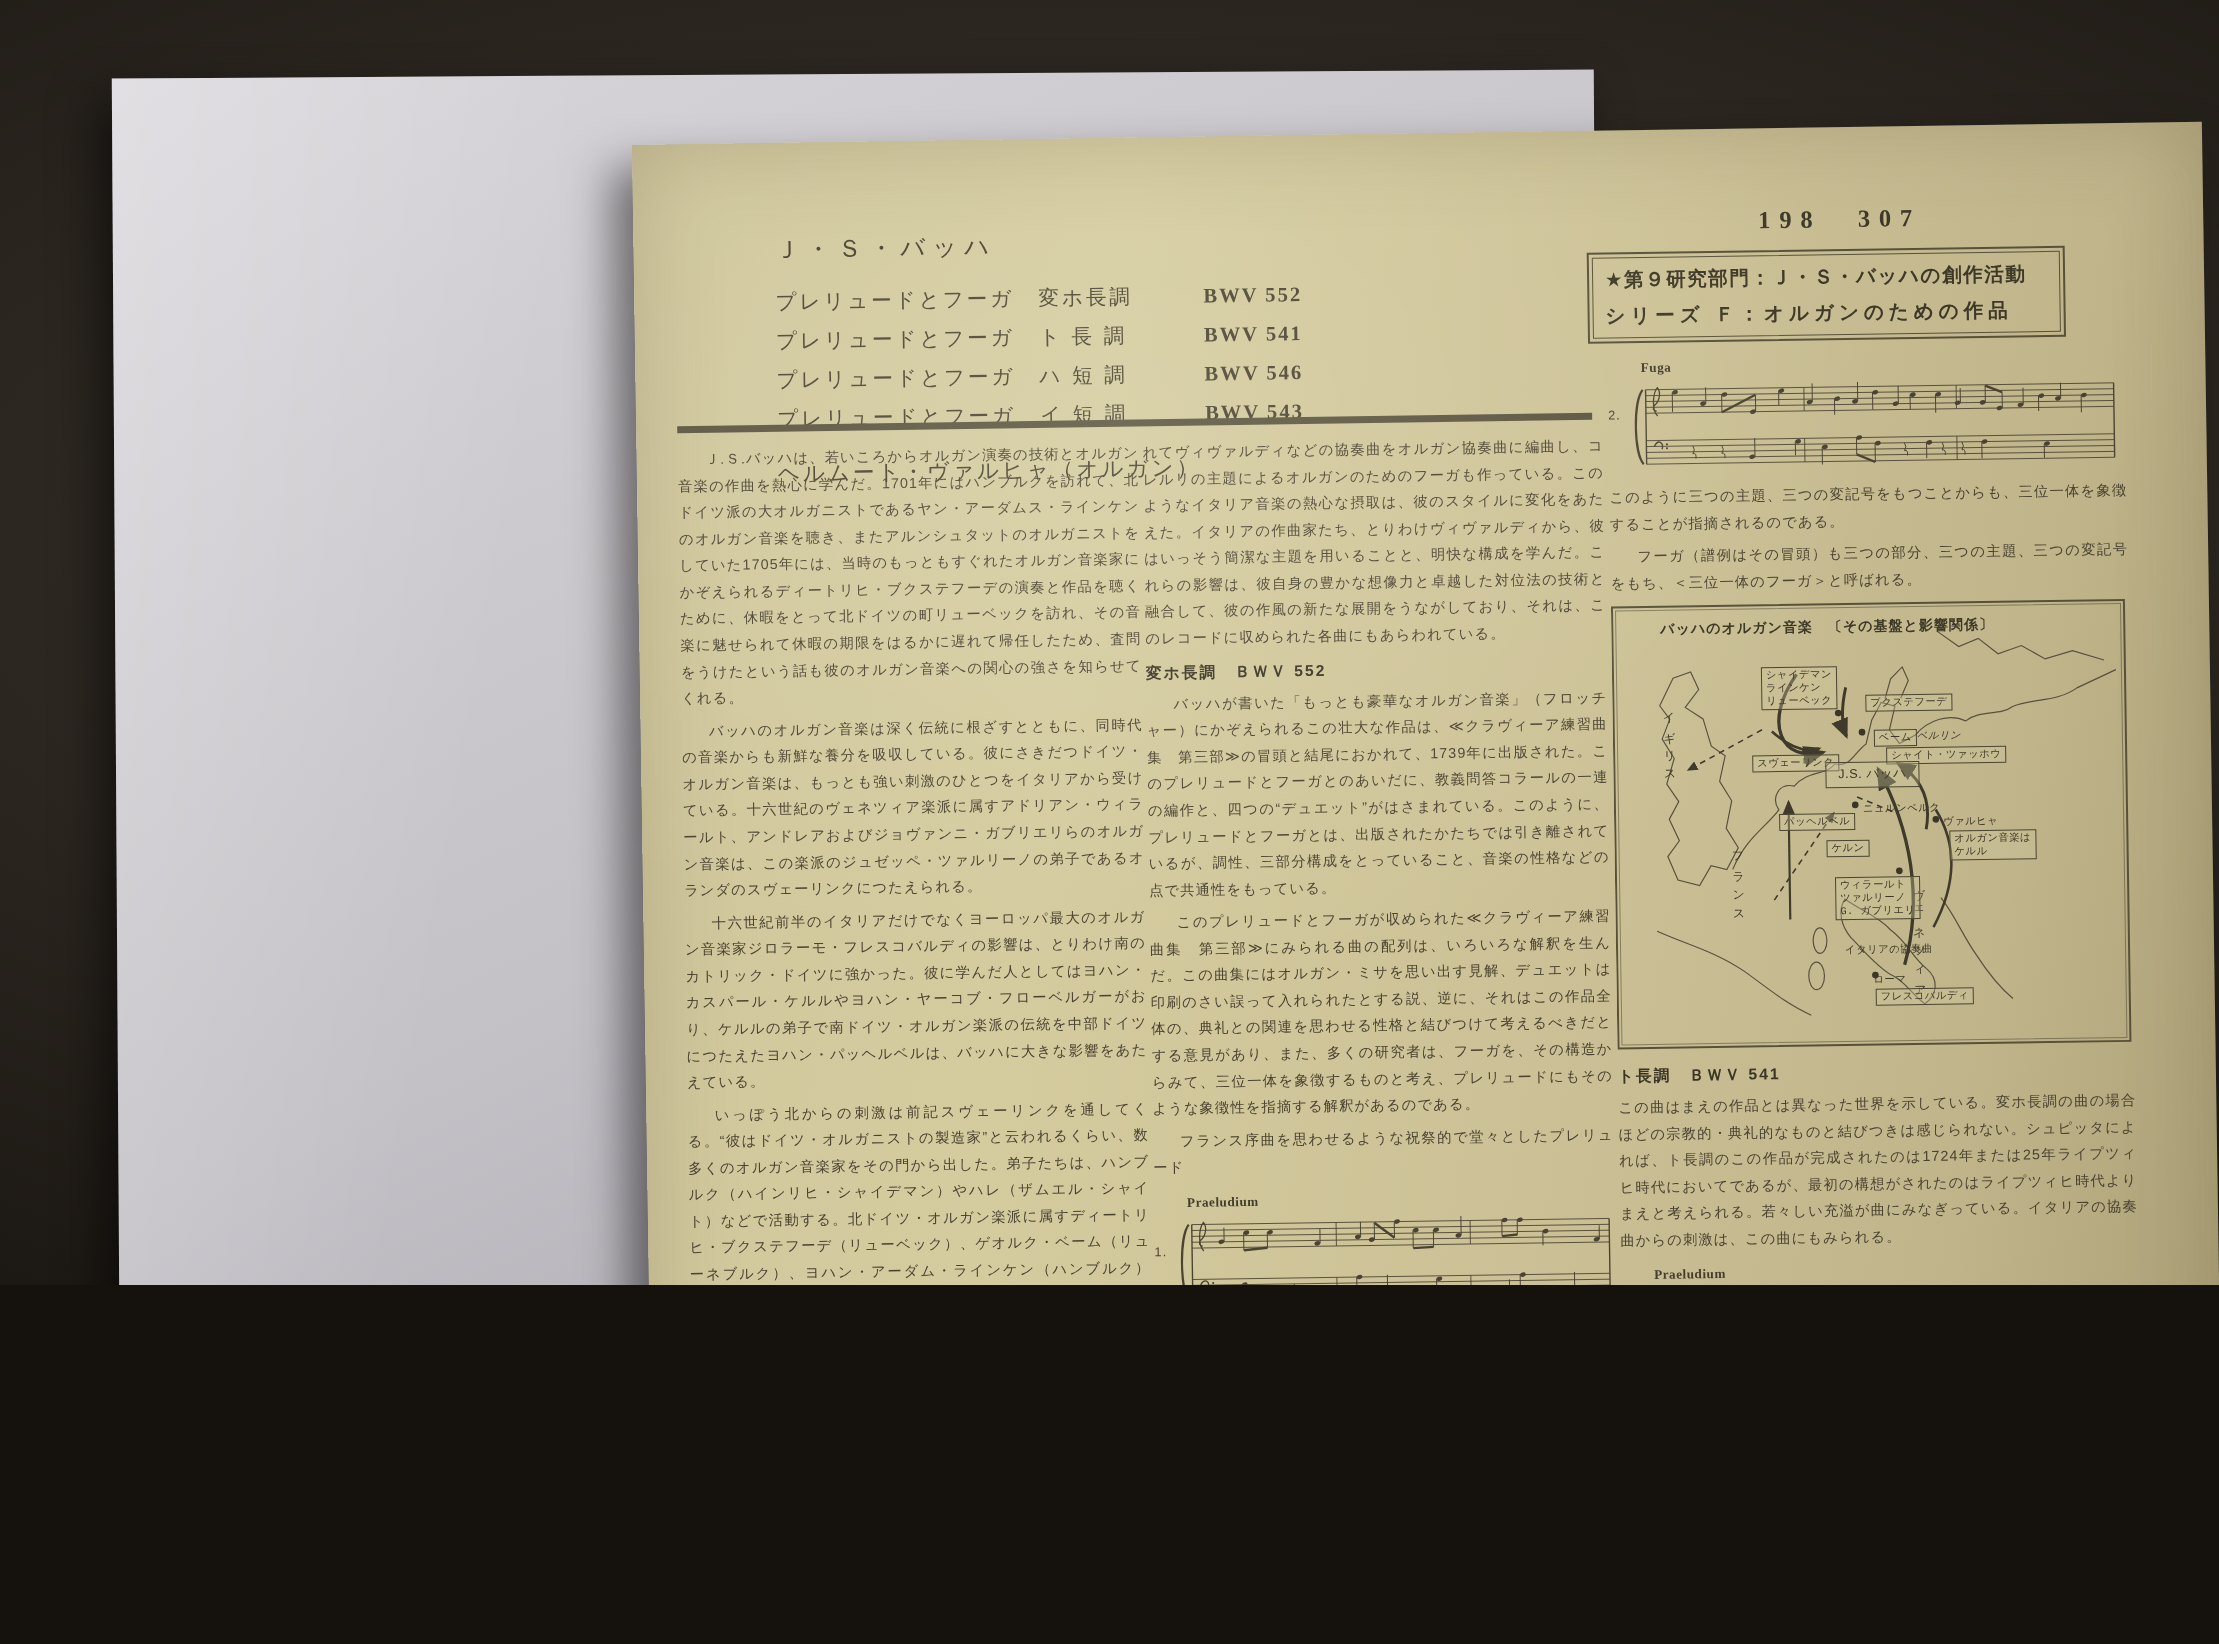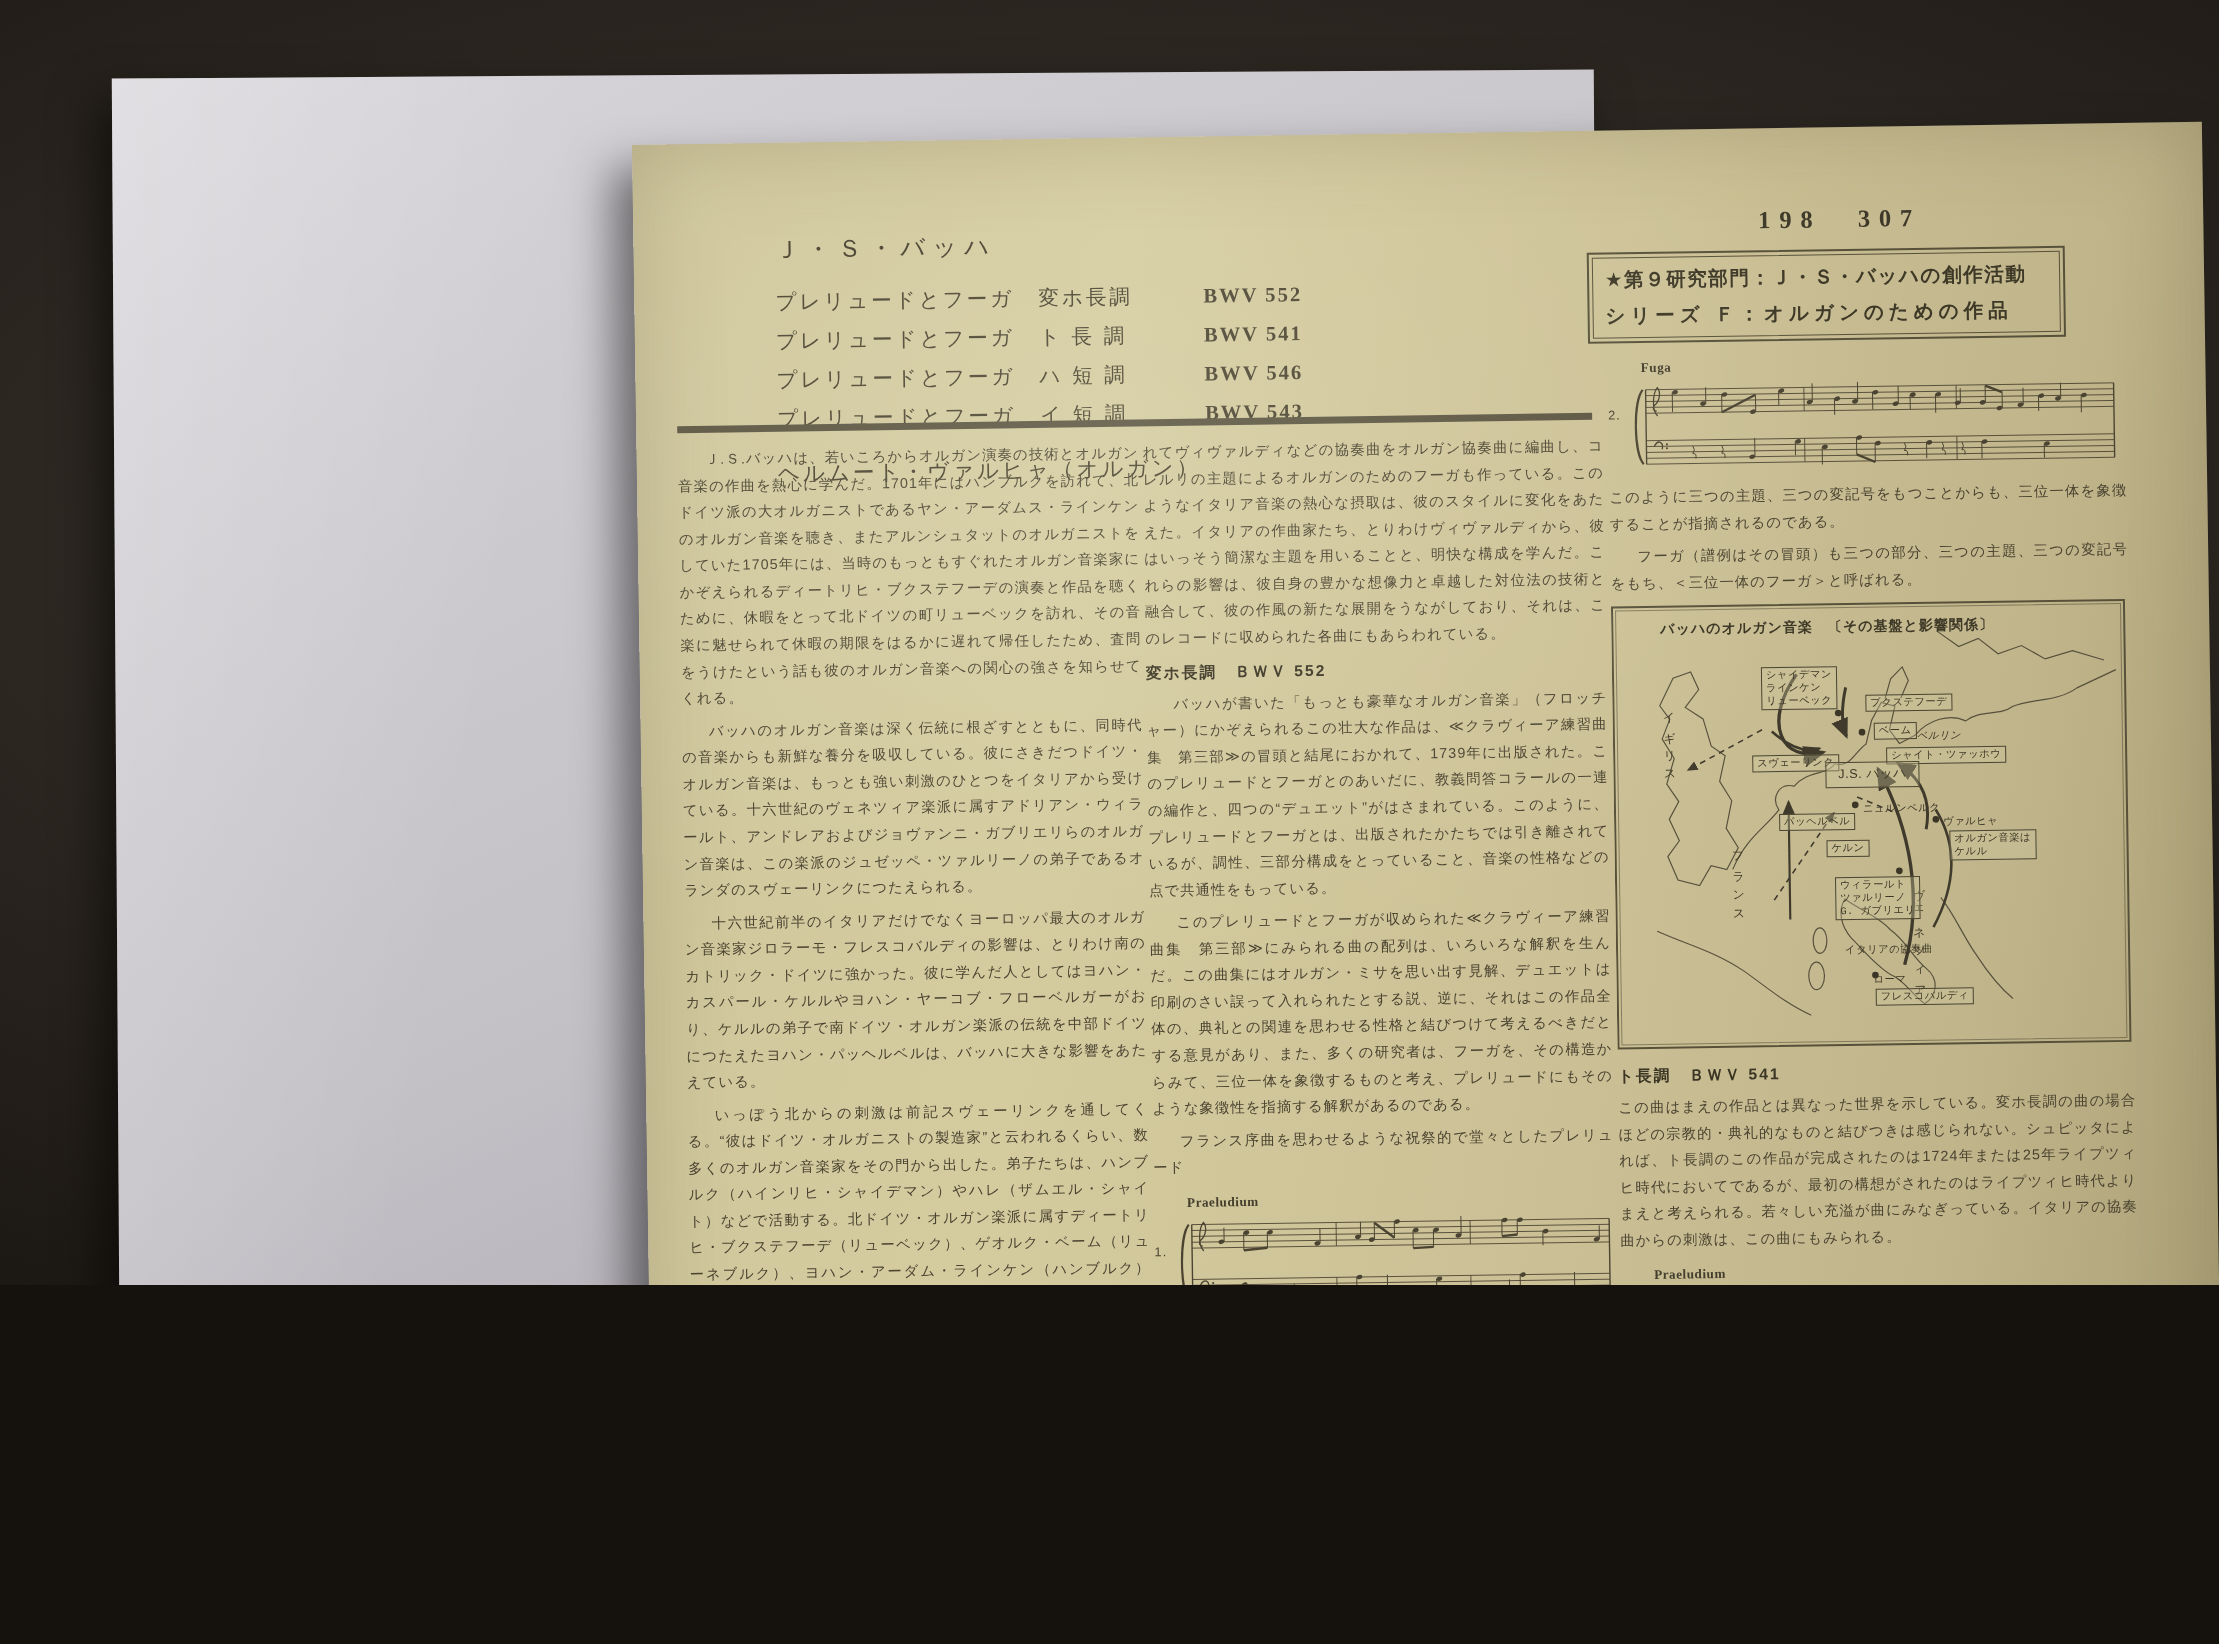--- a/index.html
+++ b/index.html
@@ -429,21 +429,21 @@
             <circle cx="288" cy="272" r="3.4"></circle>
           </g>
         </svg>
         <div class="mtext mvert" style="left:43px;top:96px;">イギリス</div>
         <div class="mtext mvert" style="left:110px;top:237px;">フランス</div>
         <div class="mtext mvert" style="left:290px;top:276px;">ヴェネツィア</div>
         <div class="mlabel" style="left:147px;top:61px;">シャイデマン
 ラインケン
 リューベック</div>
         <div class="mlabel" style="left:251px;top:90px;">ブクステフーデ</div>
-        <div class="mlabel" style="left:259px;top:118px;">ベーム</div>
+        <div class="mlabel" style="left:259px;top:125px;">ベーム</div>
         <div class="mtext" style="left:255px;top:122px;margin-left:47px;font-style:italic;">ベルリン</div>
         <div class="mlabel" style="left:271px;top:143px;">シャイト・ツァッホウ</div>
         <div class="mlabel" style="left:137px;top:149px;">スヴェーリンク</div>
         <div class="mlabel" style="left:210px;top:157px;padding:3.9px 11.8px;font-size:12.7px;border-width:1.5px;">J.S. バッハ</div>
         <div class="mtext" style="left:247px;top:194px;">ニュルンベルク</div>
         <div class="mlabel" style="left:163px;top:208px;">パッヘルベル</div>
         <div class="mlabel" style="left:210px;top:235px;">ケルン</div>
         <div class="mlabel" style="left:333px;top:227px;">オルガン音楽は
 ケルル</div>
         <div class="mtext" style="left:327px;top:208px;">ヴァルヒャ</div>

